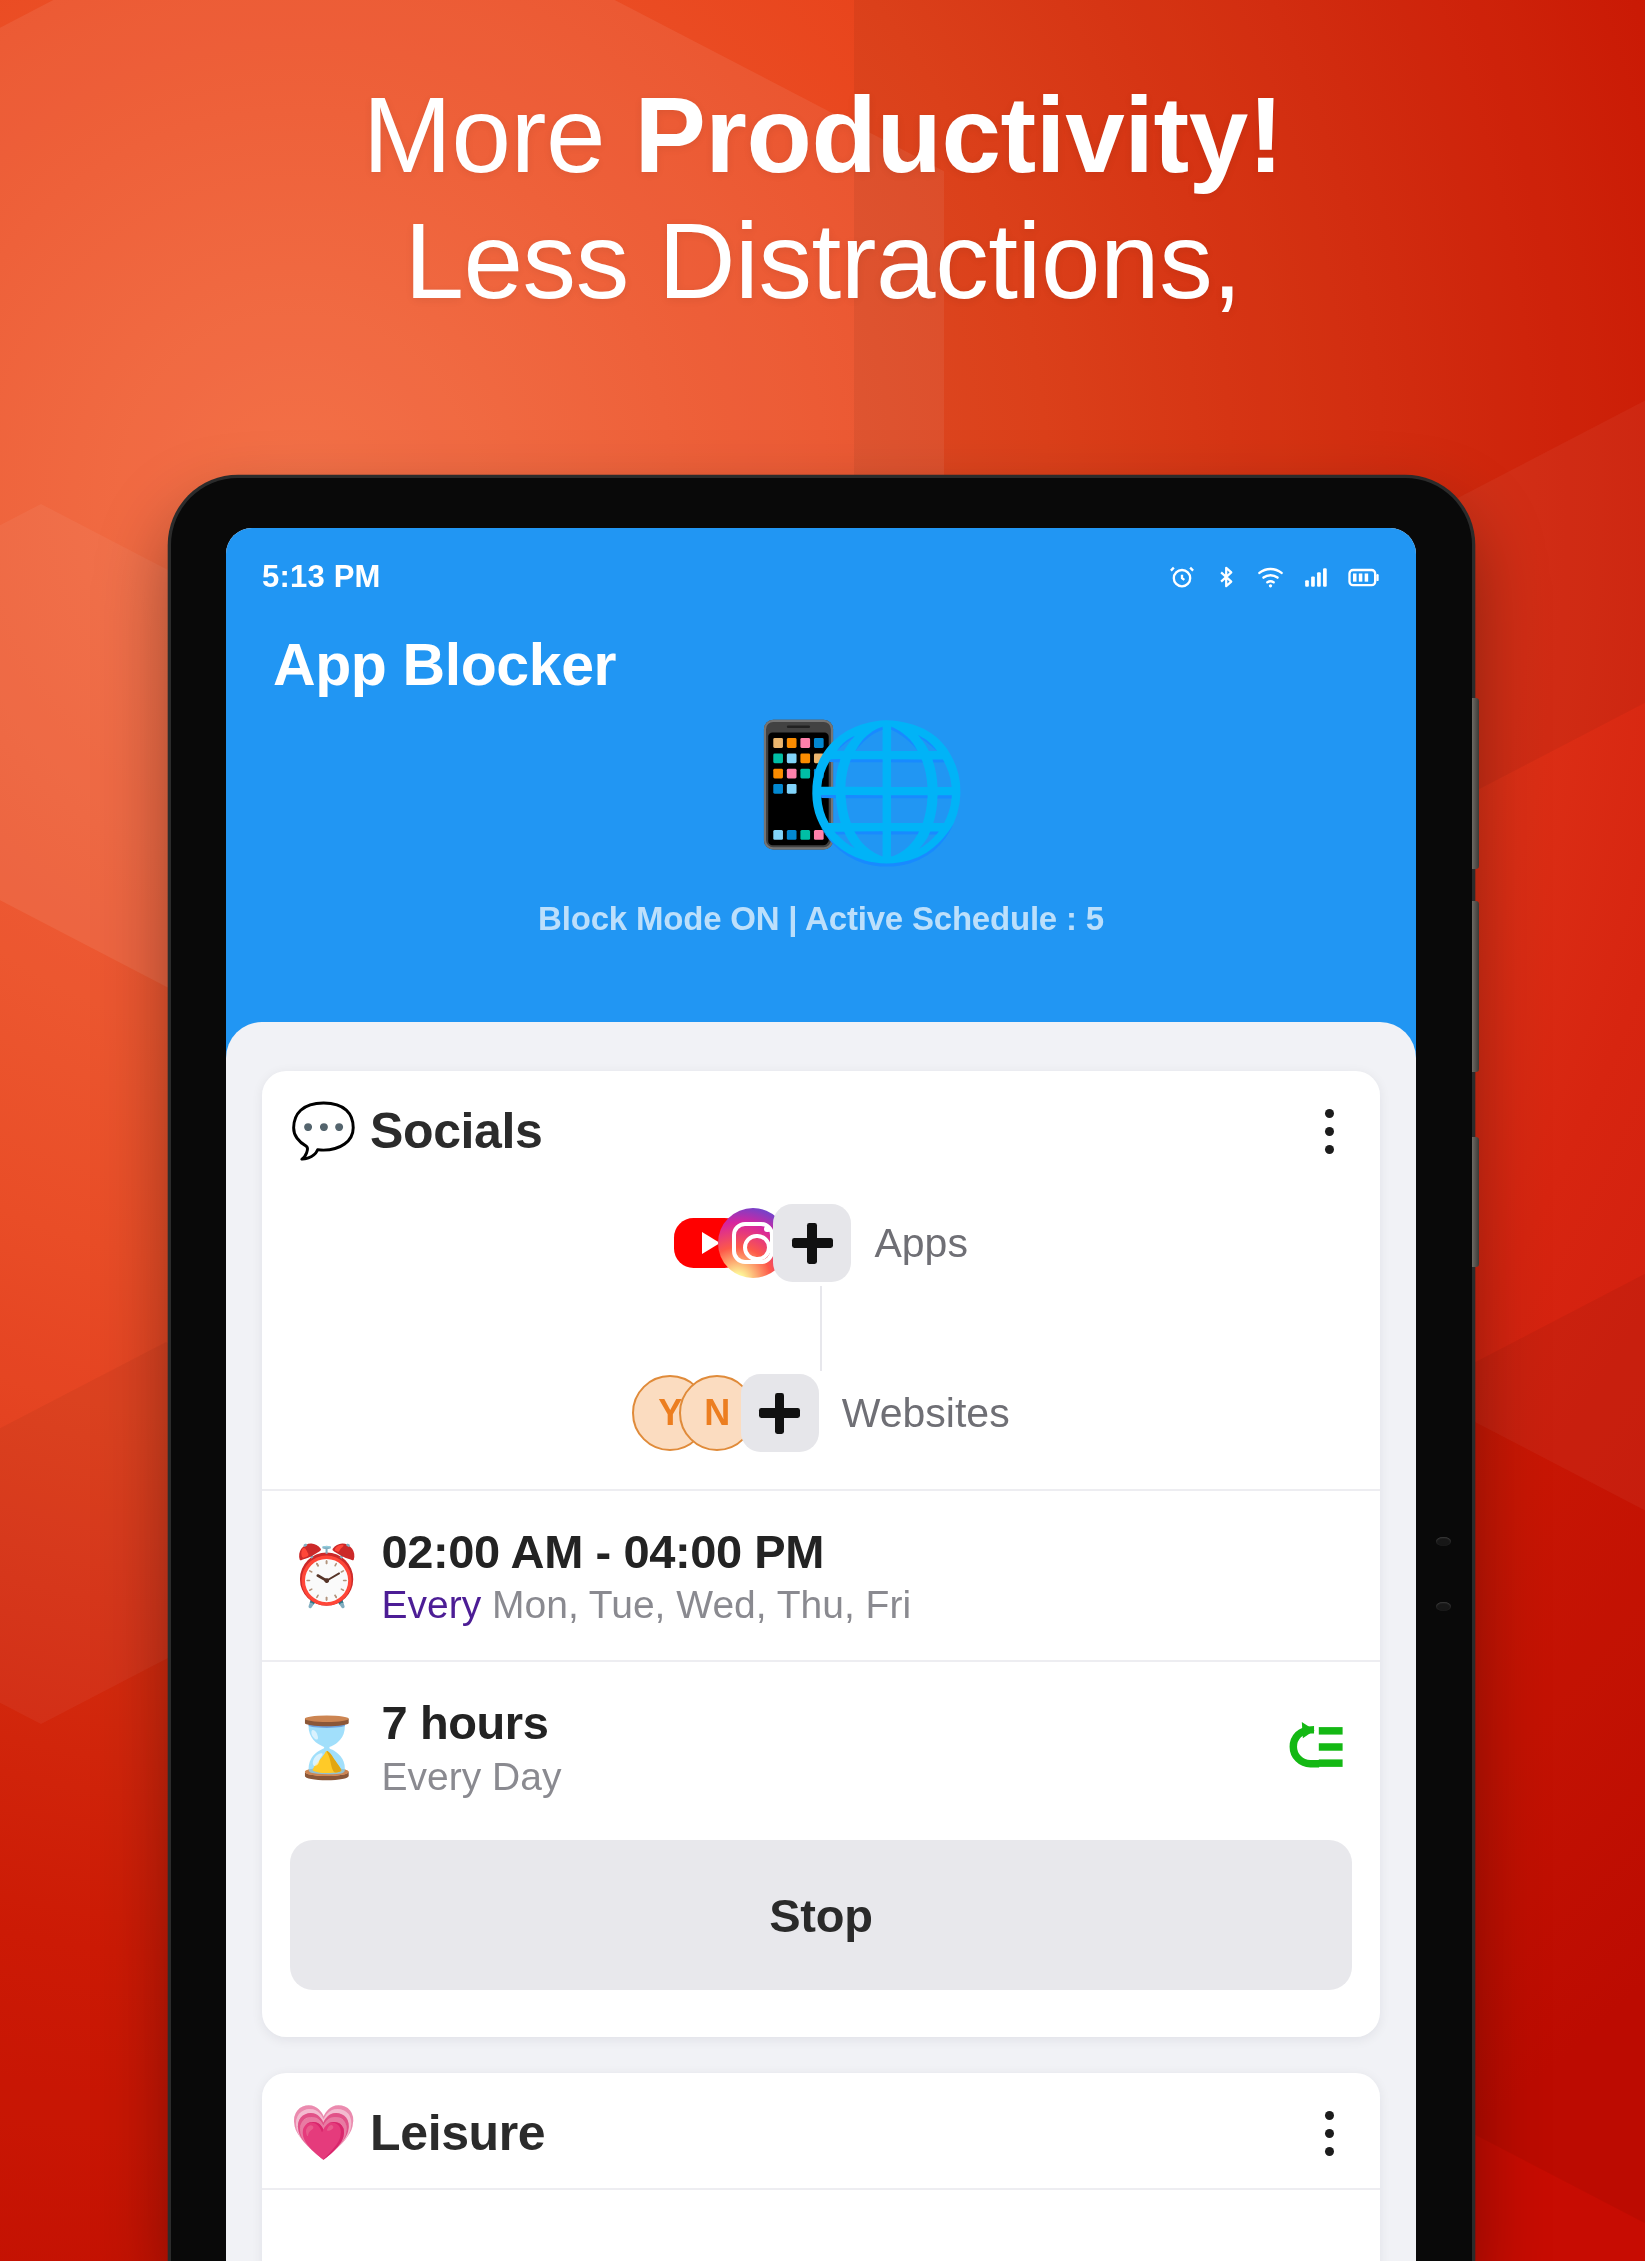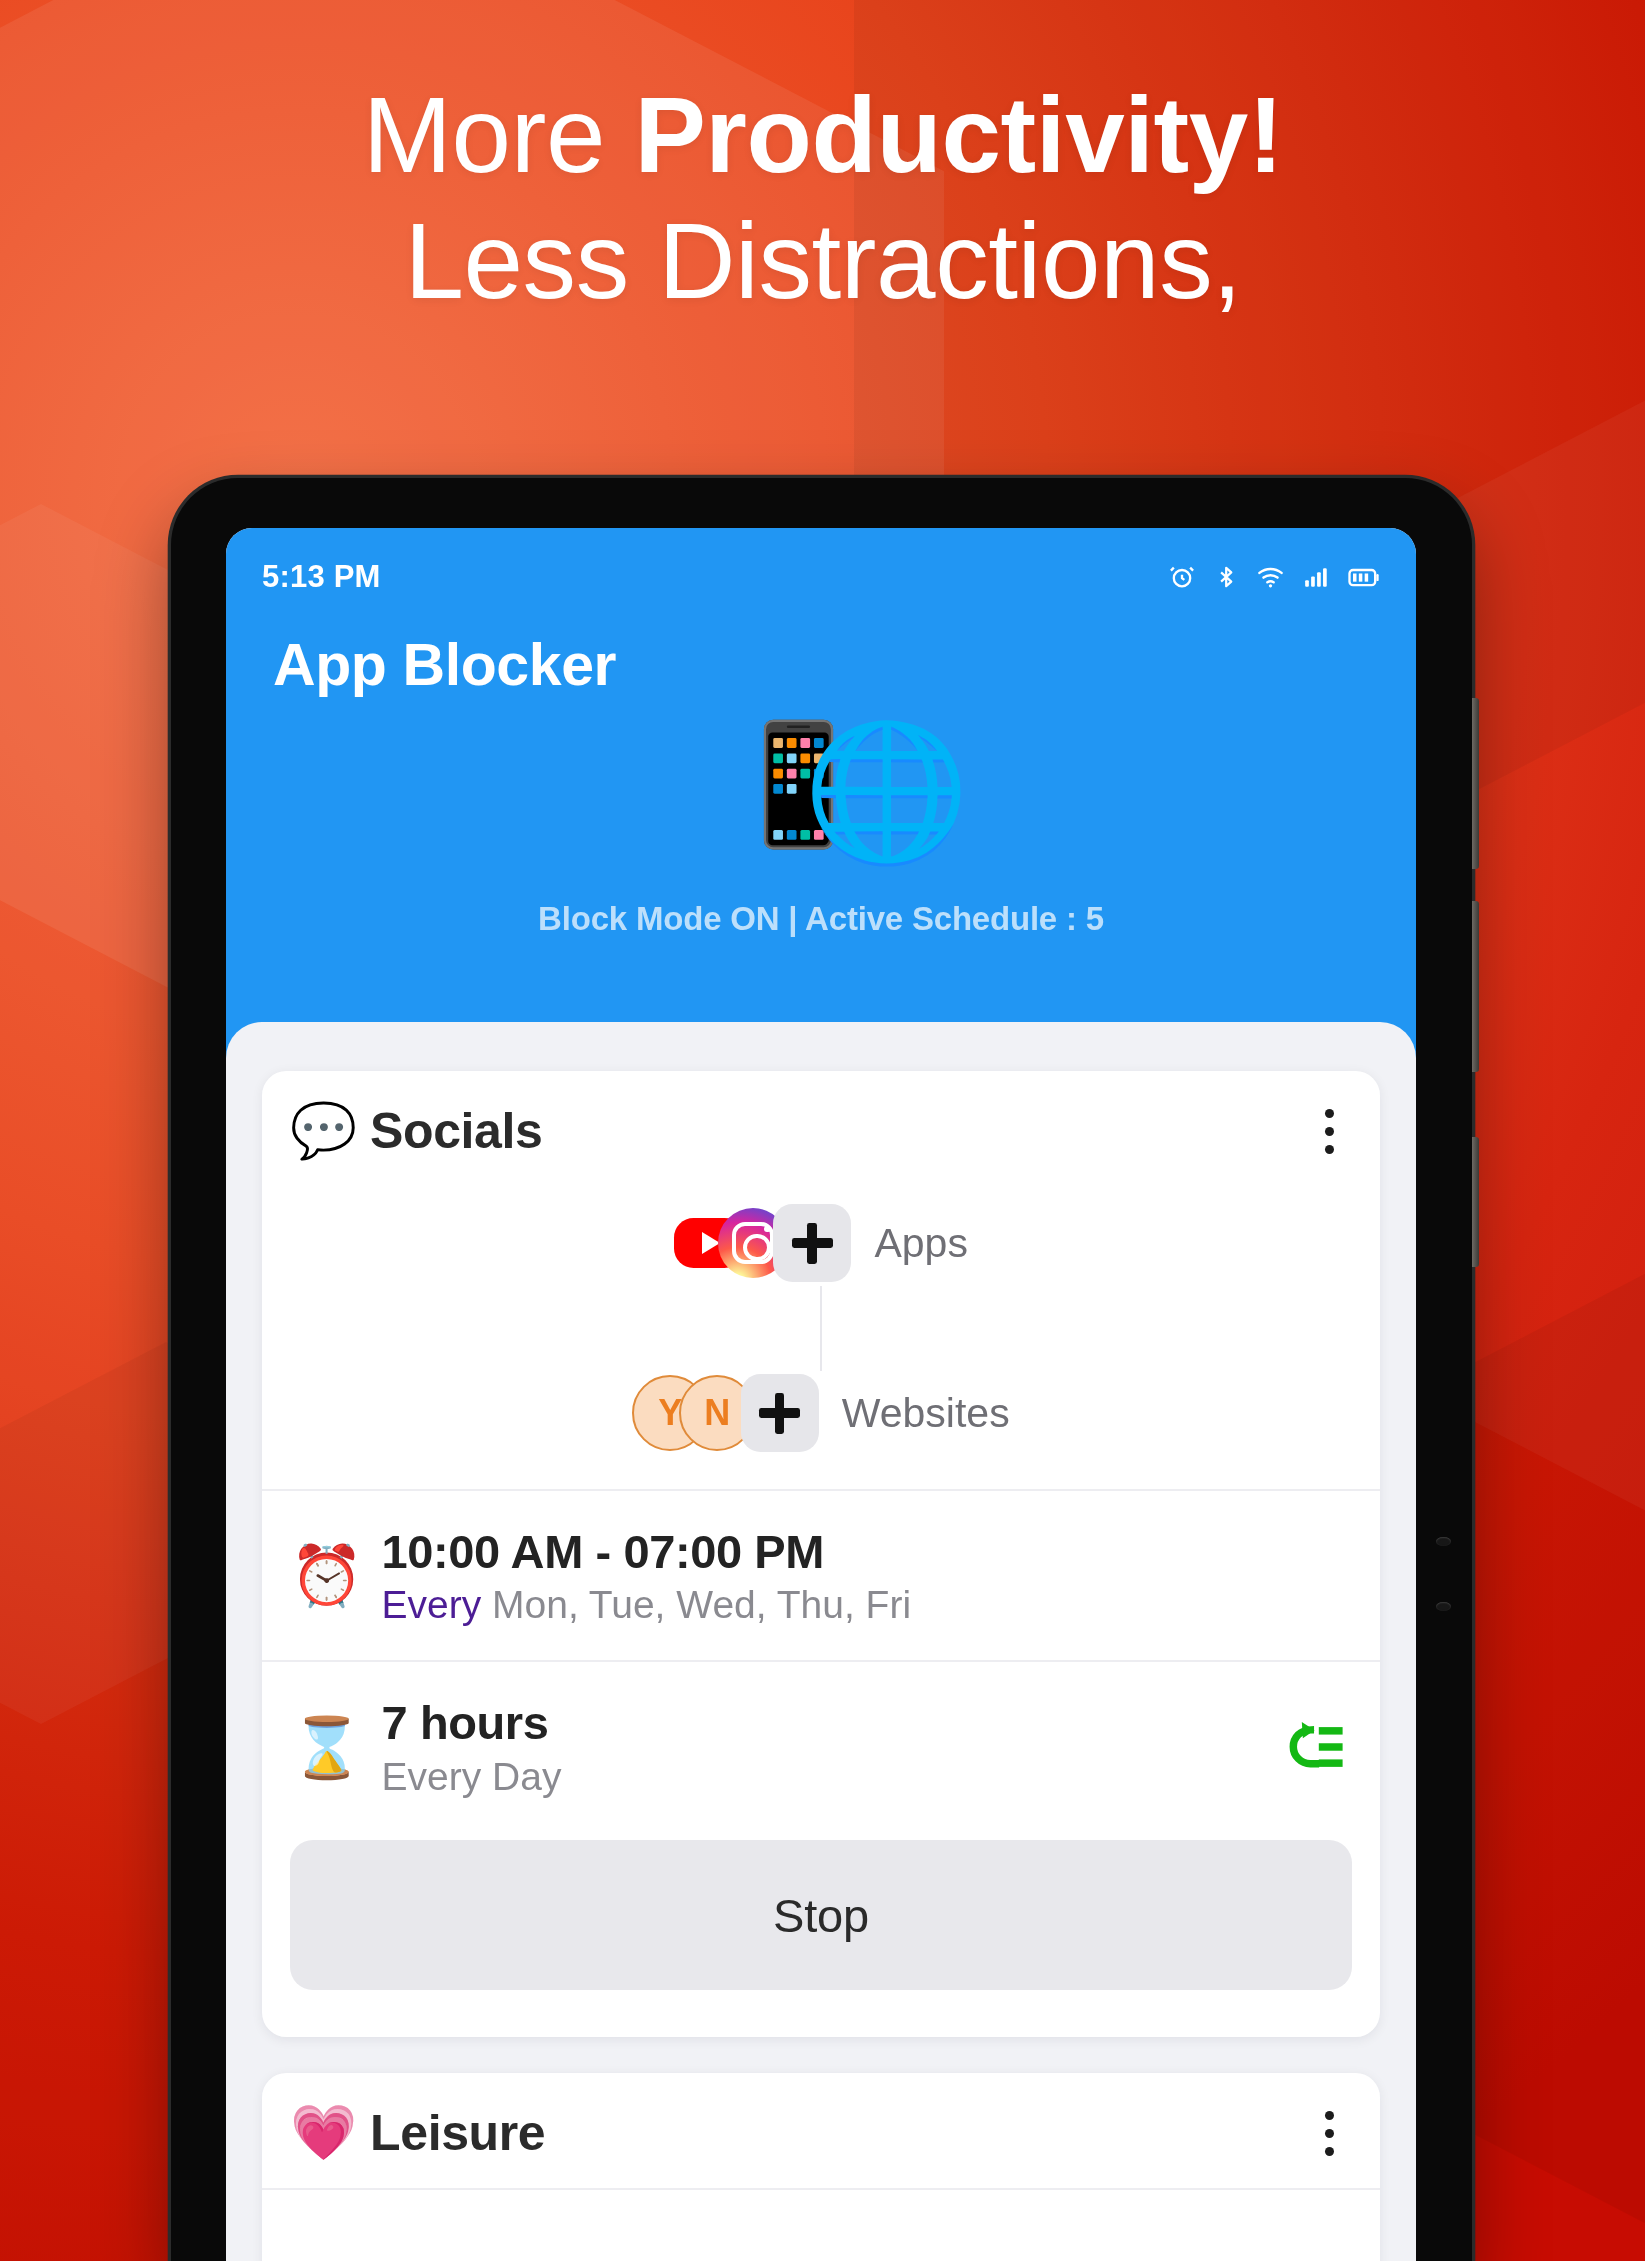--- a/index.html
+++ b/index.html
@@ -262,21 +262,21 @@
   .info-sub { font-size:39px; color:#8a8a90; margin-top:4.9px; }
   .info-sub .dark { color:#4c1d95; }
   .reset-icon { width:81px; flex:none; display:flex; justify-content:center; }
 
   
   .btn-wrap { padding:8.1px 28px 47px 28px; }
   .stop-btn {
     width:100%; height:150px;
     background:#e8e8ec; border:none; border-radius:23px;
     font-family:"Liberation Sans", sans-serif;
-    font-size:47px; font-weight:400; color:#2a2a2a;
+    font-size:47px; font-weight:700; color:#2a2a2a;
     letter-spacing:-0.2px;
   }
 </style>
 </head>
 <body>
 
 <div id="promo-bg">
   <div class="bg-shape hexA"></div>
   <div class="bg-shape hexB"></div>
   <div class="bg-shape hexC"></div>
@@ -388,21 +388,21 @@
             </div>
             <span class="pick-label">Websites</span>
           </div>
         </div>
 
         <div class="divider"></div>
 
         <div class="info-row">
           <span class="info-emoji">⏰</span>
           <span class="info-body">
-            <div class="info-main">10:00 AM - 07:00 PM</div>
+            <div class="info-main">02:00 AM - 04:00 PM</div>
             <div class="info-sub"><span class="dark">Every </span><span>Mon, Tue, Wed, Thu, Fri</span></div>
           </span>
         </div>
 
         <div class="divider"></div>
 
         <div class="info-row">
           <span class="info-emoji">⌛</span>
           <span class="info-body">
             <div class="info-main">7 hours</div>

